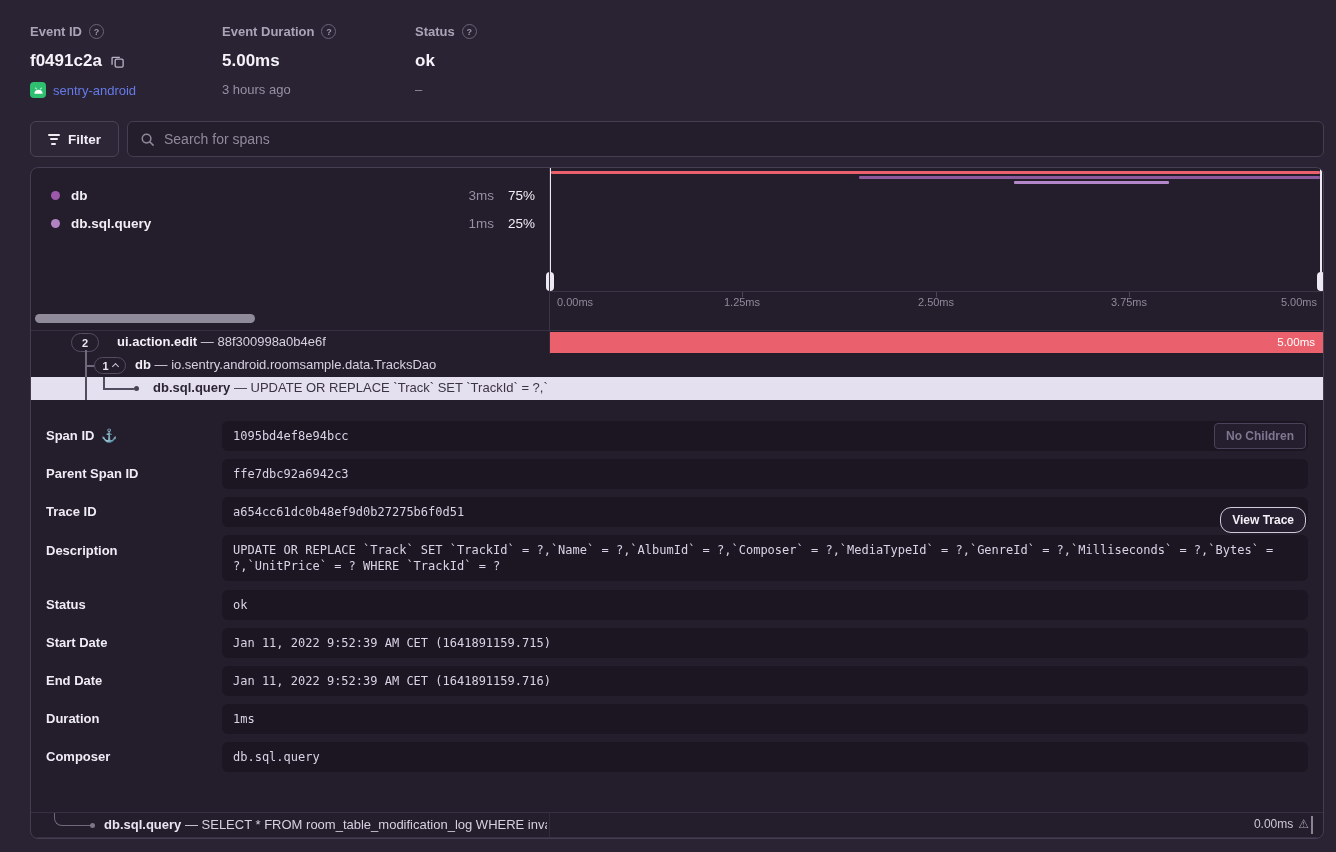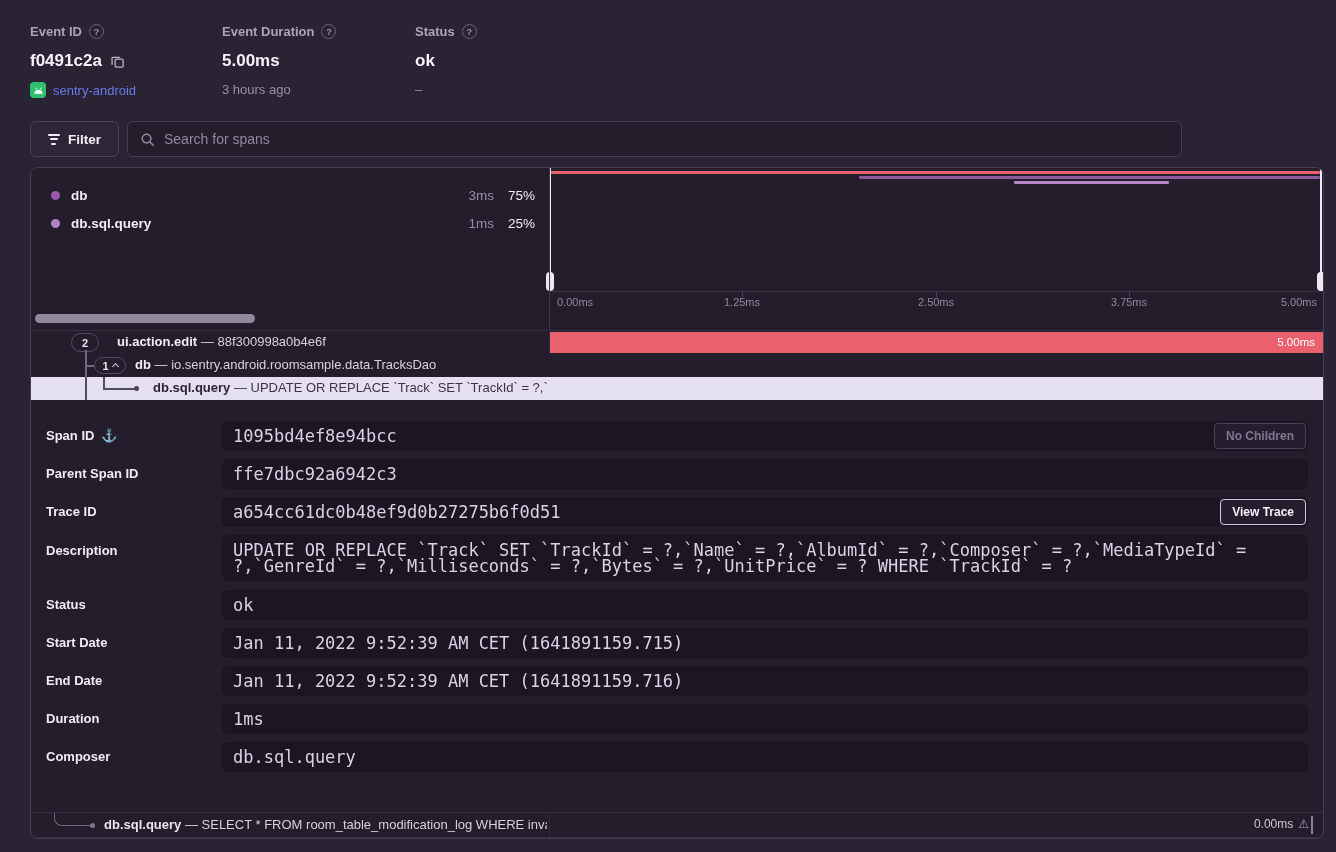--- a/index.html
+++ b/index.html
@@ -30,21 +30,21 @@
   .filter-btn {
     position:absolute; left:30px; top:121px; width:89px; height:36px;
     background:#2d2637; border:1px solid #4a4356; border-radius:6px;
     display:flex; align-items:center; justify-content:center; gap:8px; cursor:pointer;
   }
   .filter-icon { display:flex; flex-direction:column; gap:2.5px; align-items:center; }
   .filter-icon i { display:block; height:2px; background:#efecf4; border-radius:1px; }
   .filter-icon i:nth-child(1){width:12px;} .filter-icon i:nth-child(2){width:8px;} .filter-icon i:nth-child(3){width:5px;}
   .filter-label { font-size:13.5px; font-weight:bold; color:#f2eff7; }
   .search-box {
-    position:absolute; left:127px; top:121px; width:1055px; height:36px;
+    position:absolute; left:127px; top:121px; width:1197px; height:36px;
     background:#241d2b; border:1px solid #453e52; border-radius:6px;
     display:flex; align-items:center; gap:9px; padding:0 12px;
   }
   .search-box input {
     background:transparent; border:none; outline:none; flex:1;
     font-size:14px; color:#e8e4f0; font-family:"Liberation Sans", sans-serif;
   }
   .search-box input::placeholder { color:#8f8a9b; }
 
   
@@ -93,21 +93,21 @@
   .conn { position:absolute; background:#6f697e; }
   .conn-dark { background:#534d61; }
   .tree-dot { position:absolute; width:5px; height:5px; border-radius:50%; }
 
   
   .detail-label { position:absolute; left:15px; font-size:13px; font-weight:bold; color:#efecf6; display:flex; align-items:center; gap:7px; }
   .anchor-icon { color:#8f8a9b; font-size:13px; font-weight:normal; cursor:pointer; }
   .detail-box {
     position:absolute; left:191px; right:15px; min-height:30px;
     background:#1c1623; border-radius:6px; padding:7px 11px;
-    font-family:"DejaVu Sans Mono", monospace; font-size:17px; color:#d9d3e6; line-height:16px;
+    font-family:"DejaVu Sans Mono", monospace; font-size:12px; color:#d9d3e6; line-height:16px;
   }
   .detail-btn {
     position:absolute; height:26px; padding:0 11px; border-radius:4px;
     font-size:12px; font-weight:bold; font-family:"Liberation Sans", sans-serif;
     background:#251e2e; display:flex; align-items:center; cursor:pointer;
   }
   .btn-muted { right:17px; border:1px solid #49425a; color:#7d7790; }
   .btn-light { right:17px; border:1px solid #cfcbdb; color:#f4f1f8; }
 
   
@@ -274,21 +274,21 @@
       <span class="anchor-icon">⚓</span>
     </div>
     <div class="detail-box" style="top:253px;">1095bd4ef8e94bcc</div>
     <div class="detail-btn btn-muted" style="top:255px;">No Children</div>
 
     <div class="detail-label" style="top:298px;">Parent Span ID</div>
     <div class="detail-box" style="top:291px;">ffe7dbc92a6942c3</div>
 
     <div class="detail-label" style="top:336px;">Trace ID</div>
     <div class="detail-box" style="top:329px;">a654cc61dc0b48ef9d0b27275b6f0d51</div>
-    <div class="detail-btn btn-light" style="top:331px;">View Trace</div>
+    <div class="detail-btn btn-light" style="top:339px;border-radius:11px;">View Trace</div>
 
     <div class="detail-label" style="top:375px;">Description</div>
     <div class="detail-box" style="top:367px; height:46px;">UPDATE OR REPLACE `Track` SET `TrackId` = ?,`Name` = ?,`AlbumId` = ?,`Composer` = ?,`MediaTypeId` = ?,`GenreId` = ?,`Milliseconds` = ?,`Bytes` = ?,`UnitPrice` = ? WHERE `TrackId` = ?</div>
 
     <div class="detail-label" style="top:429px;">Status</div>
     <div class="detail-box" style="top:422px;">ok</div>
 
     <div class="detail-label" style="top:467px;text-align:right;">Start Date</div>
     <div class="detail-box" style="top:460px;">Jan 11, 2022 9:52:39 AM CET (1641891159.715)</div>
 

